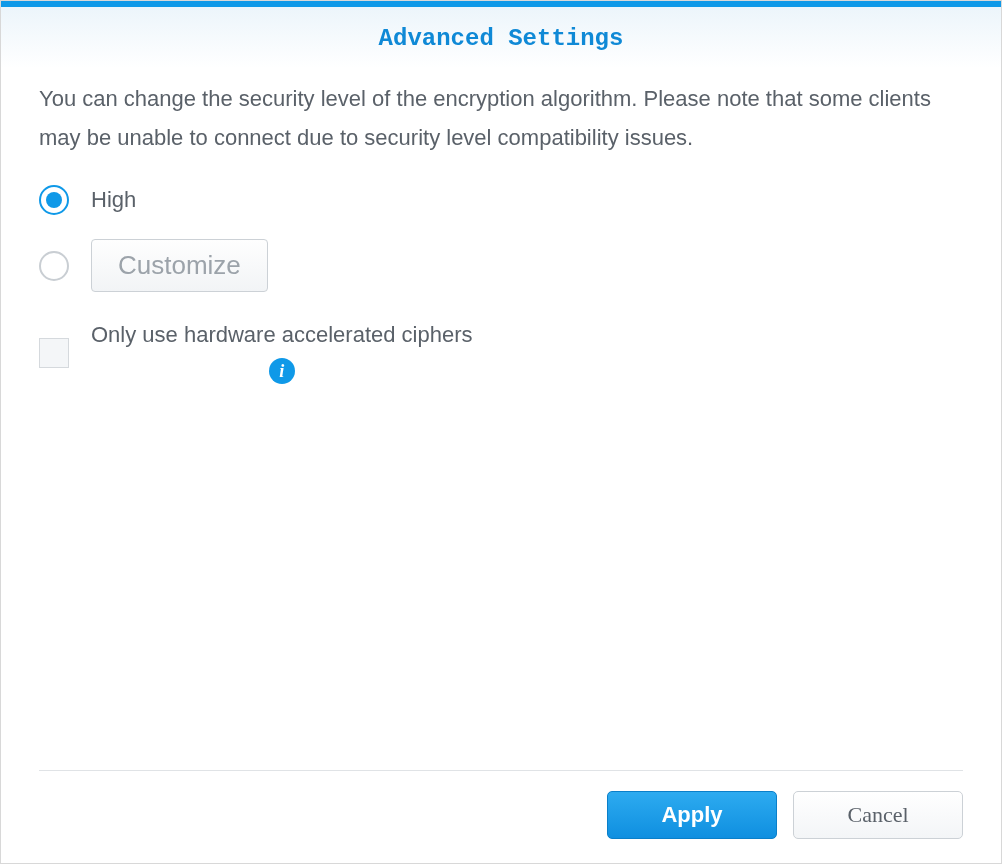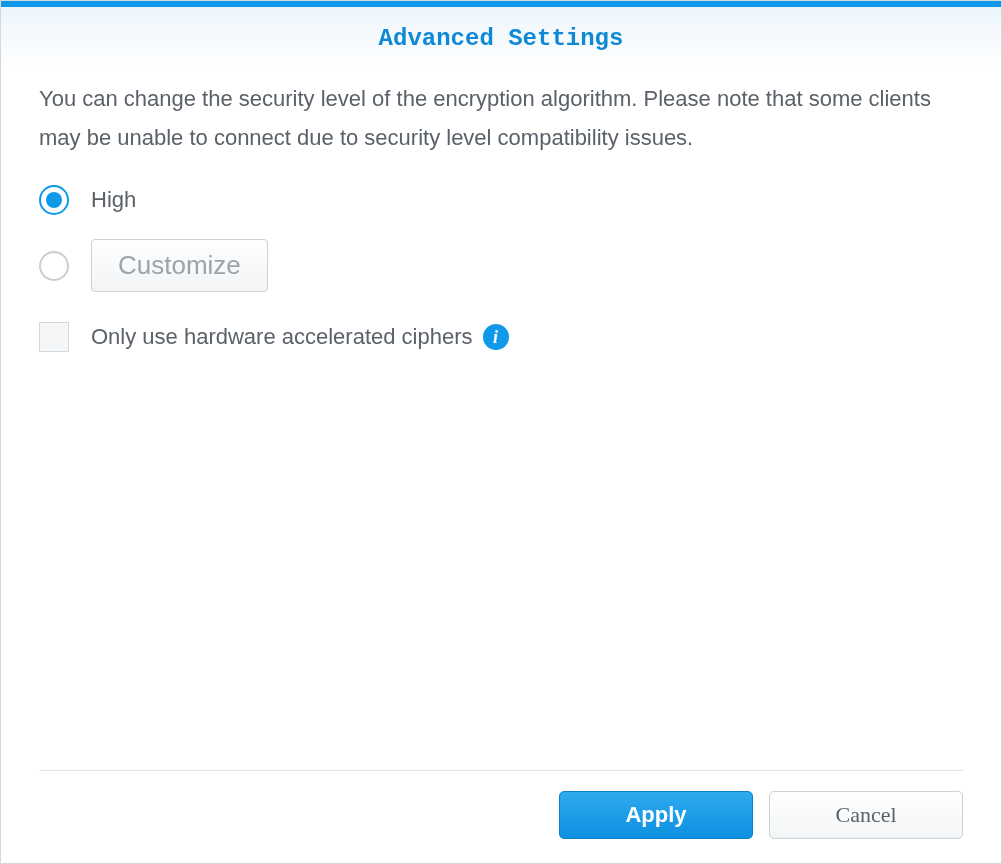--- a/index.html
+++ b/index.html
@@ -109,20 +109,21 @@
       background: #f4f6f8;
       flex-shrink: 0;
       cursor: pointer;
     }
     .checkbox-label {
       font-size: 22px;
       color: #5a6169;
       display: flex;
       align-items: center;
       gap: 10px;
+      flex-direction: column;
     }
     .info-icon {
       width: 26px;
       height: 26px;
       border-radius: 50%;
       background: #0f99e8;
       color: #fff;
       font-style: italic;
       font-family: Georgia, "Times New Roman", serif;
       font-weight: bold;
@@ -136,21 +137,21 @@
       margin: 0 38px;
       border-top: 1px solid #e0e3e6;
       padding: 20px 0 24px 0;
       display: flex;
       justify-content: flex-end;
       gap: 16px;
     }
     .btn {
       font-size: 22px;
       padding: 10px 0;
-      width: 194px;
+      width: 170px;
       border-radius: 5px;
       cursor: pointer;
       text-align: center;
     }
     .btn-primary {
       background: linear-gradient(to bottom, #2dabf0, #0f8fe0);
       color: #fff;
       border: 1px solid #0a7fc9;
       font-weight: 600;
     }

